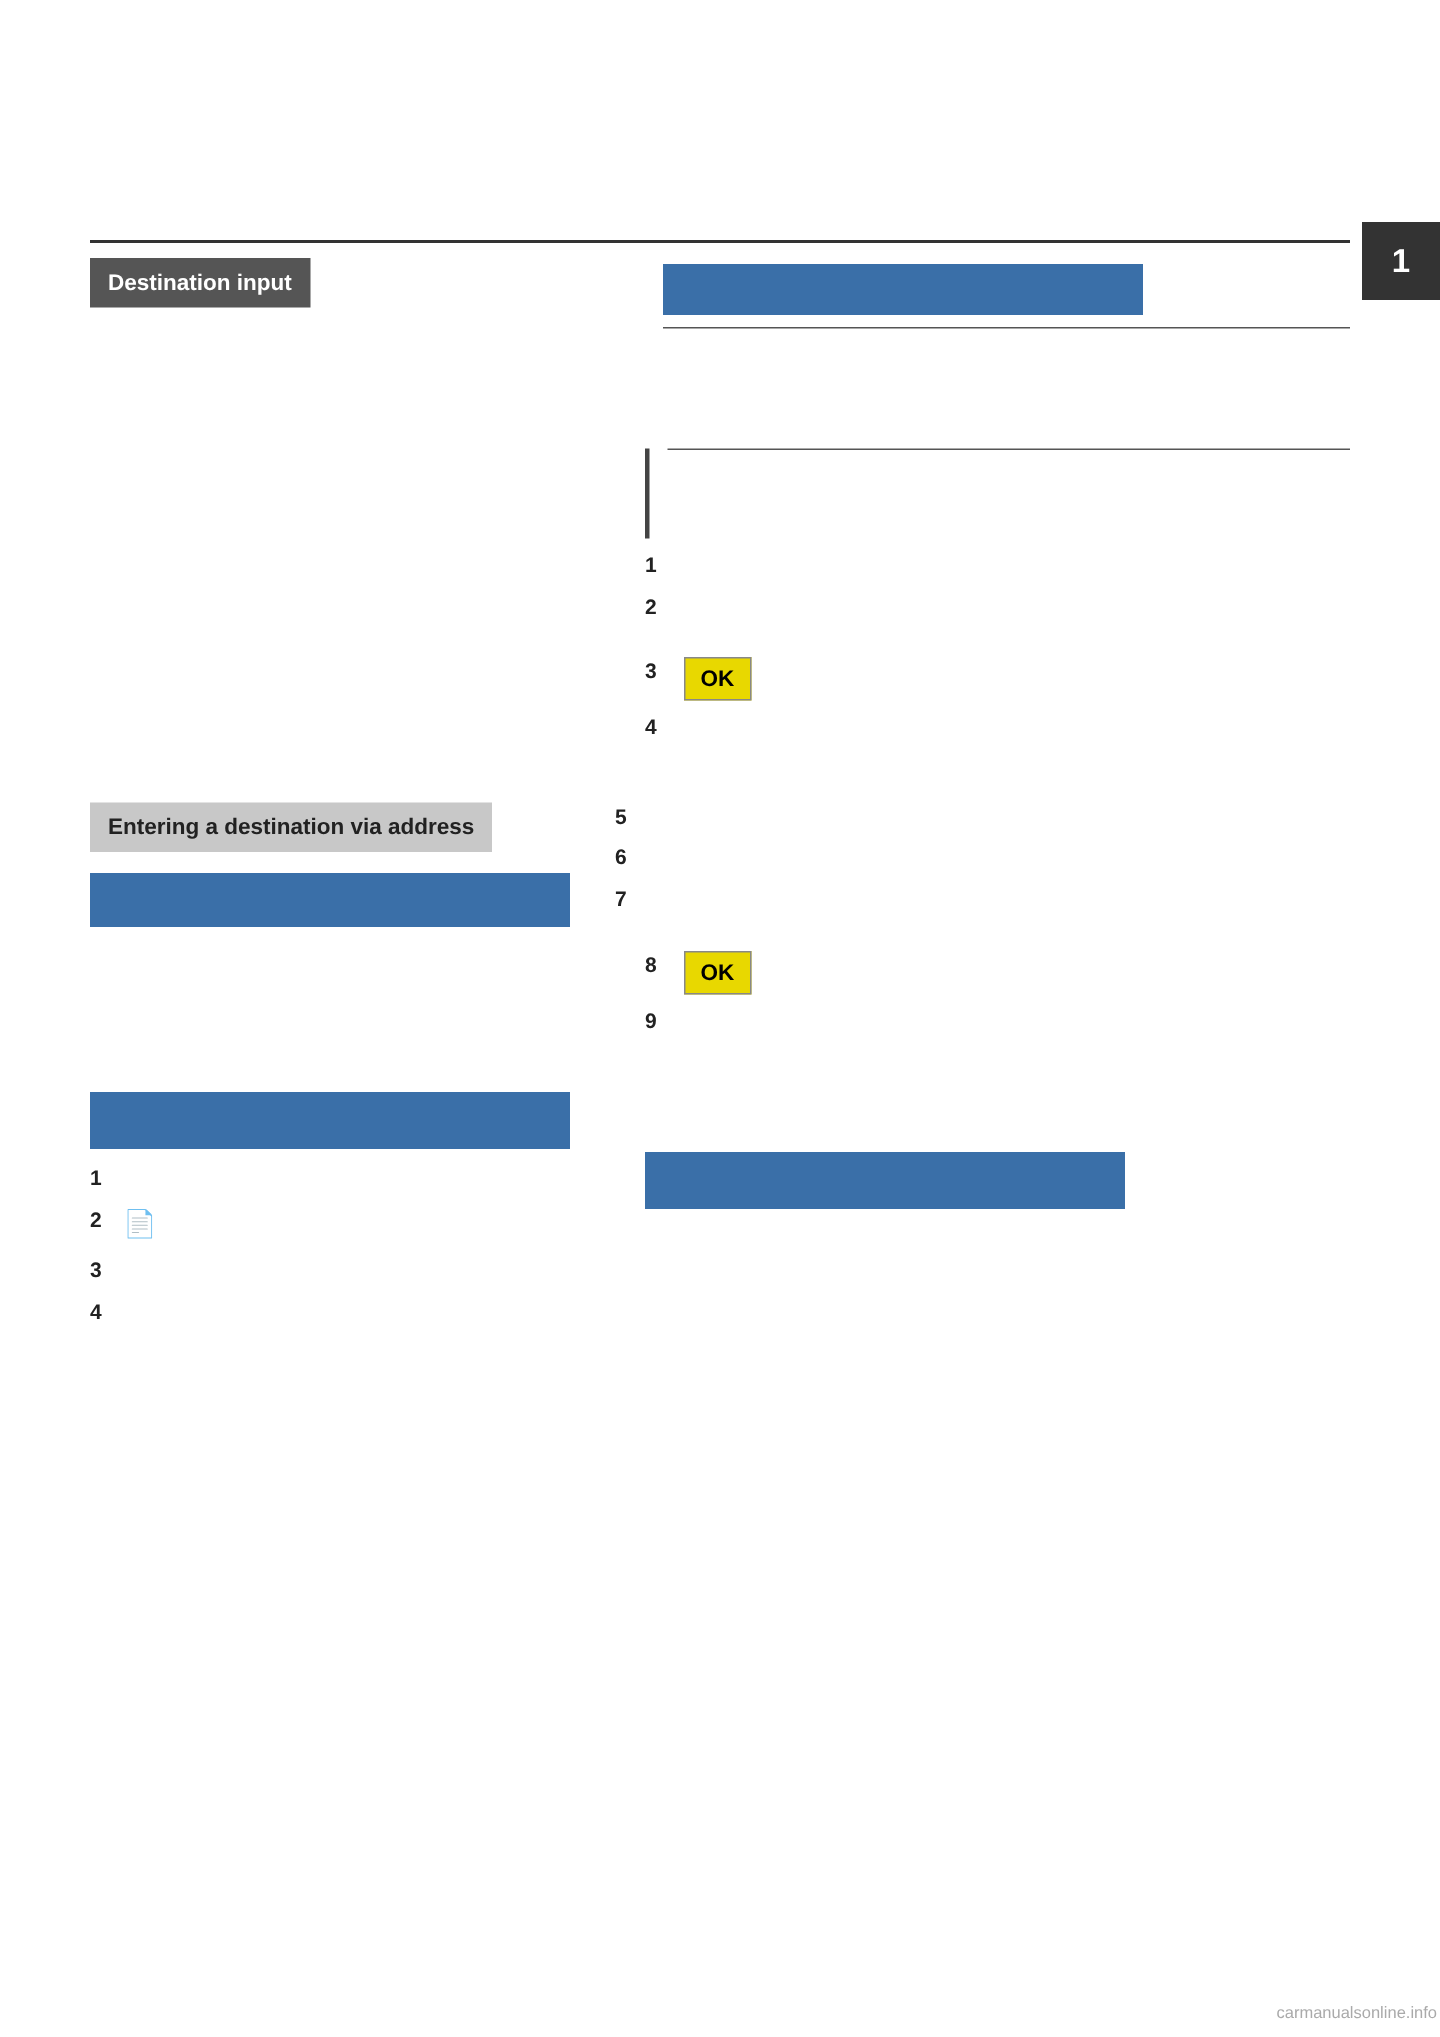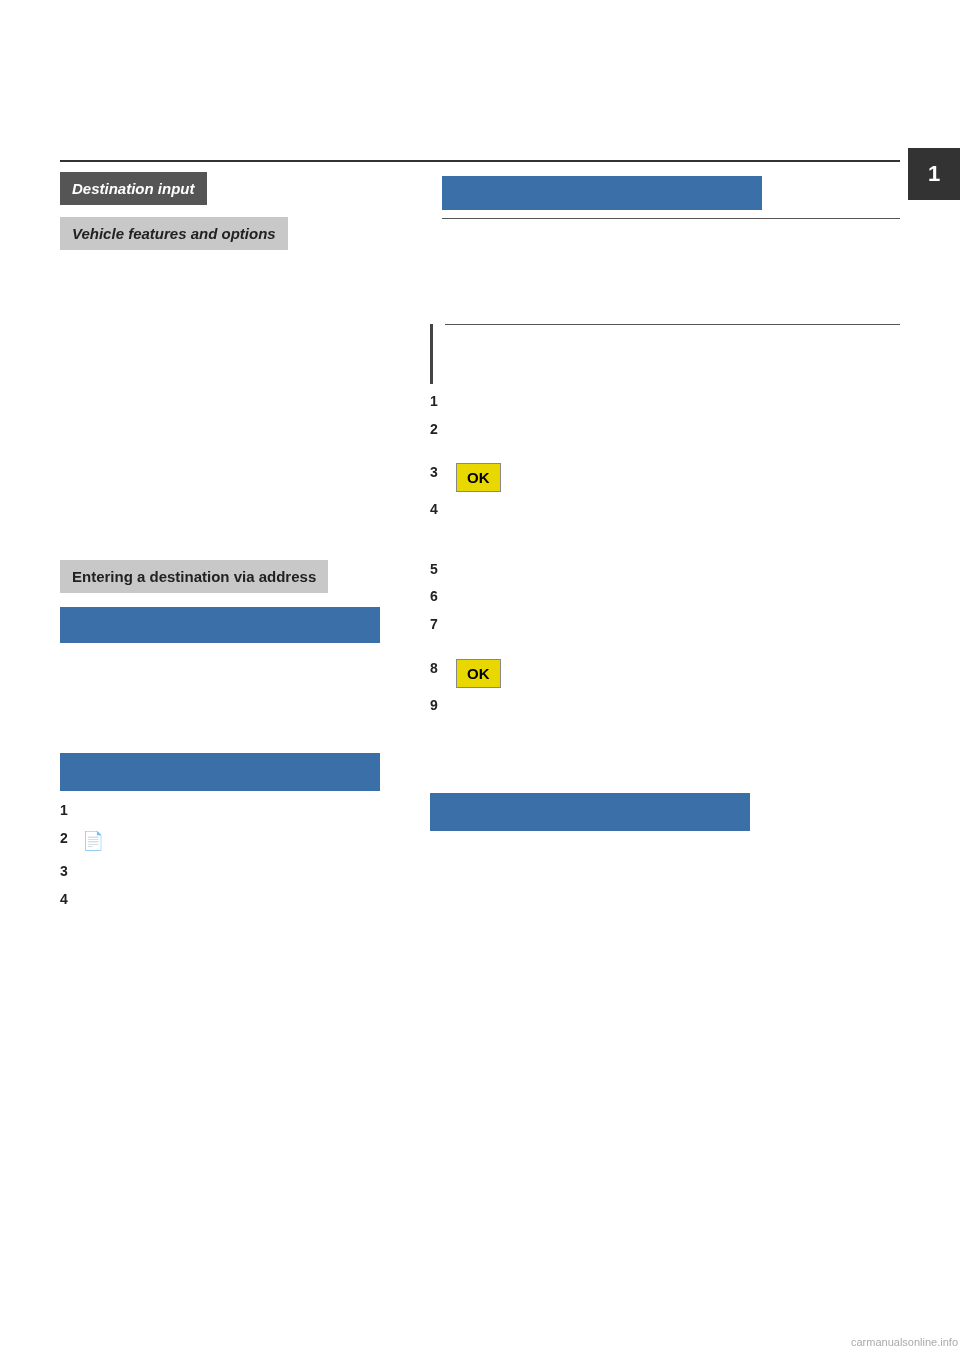--- a/index.html
+++ b/index.html
@@ -118,33 +118,28 @@
 <div class="page-container">
 
   <hr class="top-rule">
 
   <div class="page-number-badge">
     <span>1</span>
   </div>
 
   <div style="margin: 0 60px; position: relative; margin-top: 10px;">
 
-    <div style="display: flex; gap: 32px; margin-top: 10px; font-style: italic;">
+    <div style="display: flex; gap: 32px; margin-top: 10px;">
 
       <div style="width: 350px; flex-shrink: 0;">
         <div class="header-box-dark">
           <span>Destination input</span>
         </div>
 
         
-        <div style="margin-top: 8px;">
-          <div class="header-box">
-            <span>Vehicle features and options</span>
-          </div>
-        </div>
       </div>
 
       <div style="flex: 1; padding-top: 4px;">
         <div class="blue-bar-right"></div>
         <div class="underline" style="margin-top: 8px; width: 100%;"></div>
       </div>
     </div>
 
     <div style="display: flex; gap: 20px; margin-top: 30px;">
       <div style="width: 350px; flex-shrink: 0;"></div>
@@ -174,21 +169,21 @@
             <span>OK</span>
           </span>
         </div>
         <div class="numbered-item mt-8">
           <span class="num">4</span>
           <span class="num-text"></span>
         </div>
       </div>
     </div>
 
-    <div style="display: flex; gap: 20px; margin-top: 32px;">
+    <div style="display: flex; margin-top: 32px;">
 
       <div style="width: 350px; flex-shrink: 0;">
         <div class="header-box">
           <span>Entering a destination via address</span>
         </div>
 
         
         <div style="margin-top: 10px;">
           <div style="background: #3a6fa8; height: 36px; width: 320px;"></div>
         </div>

